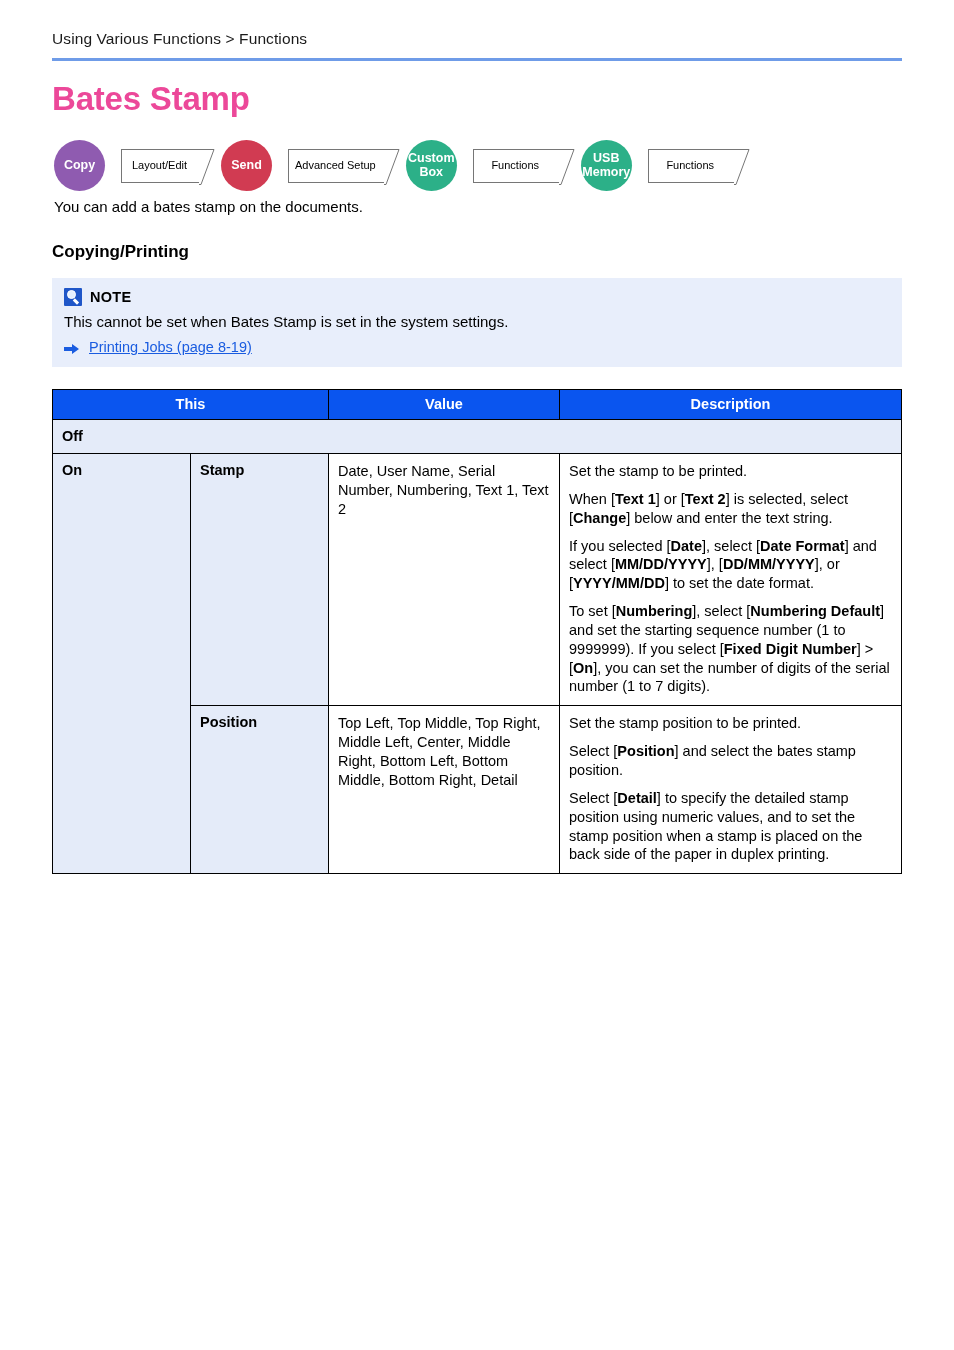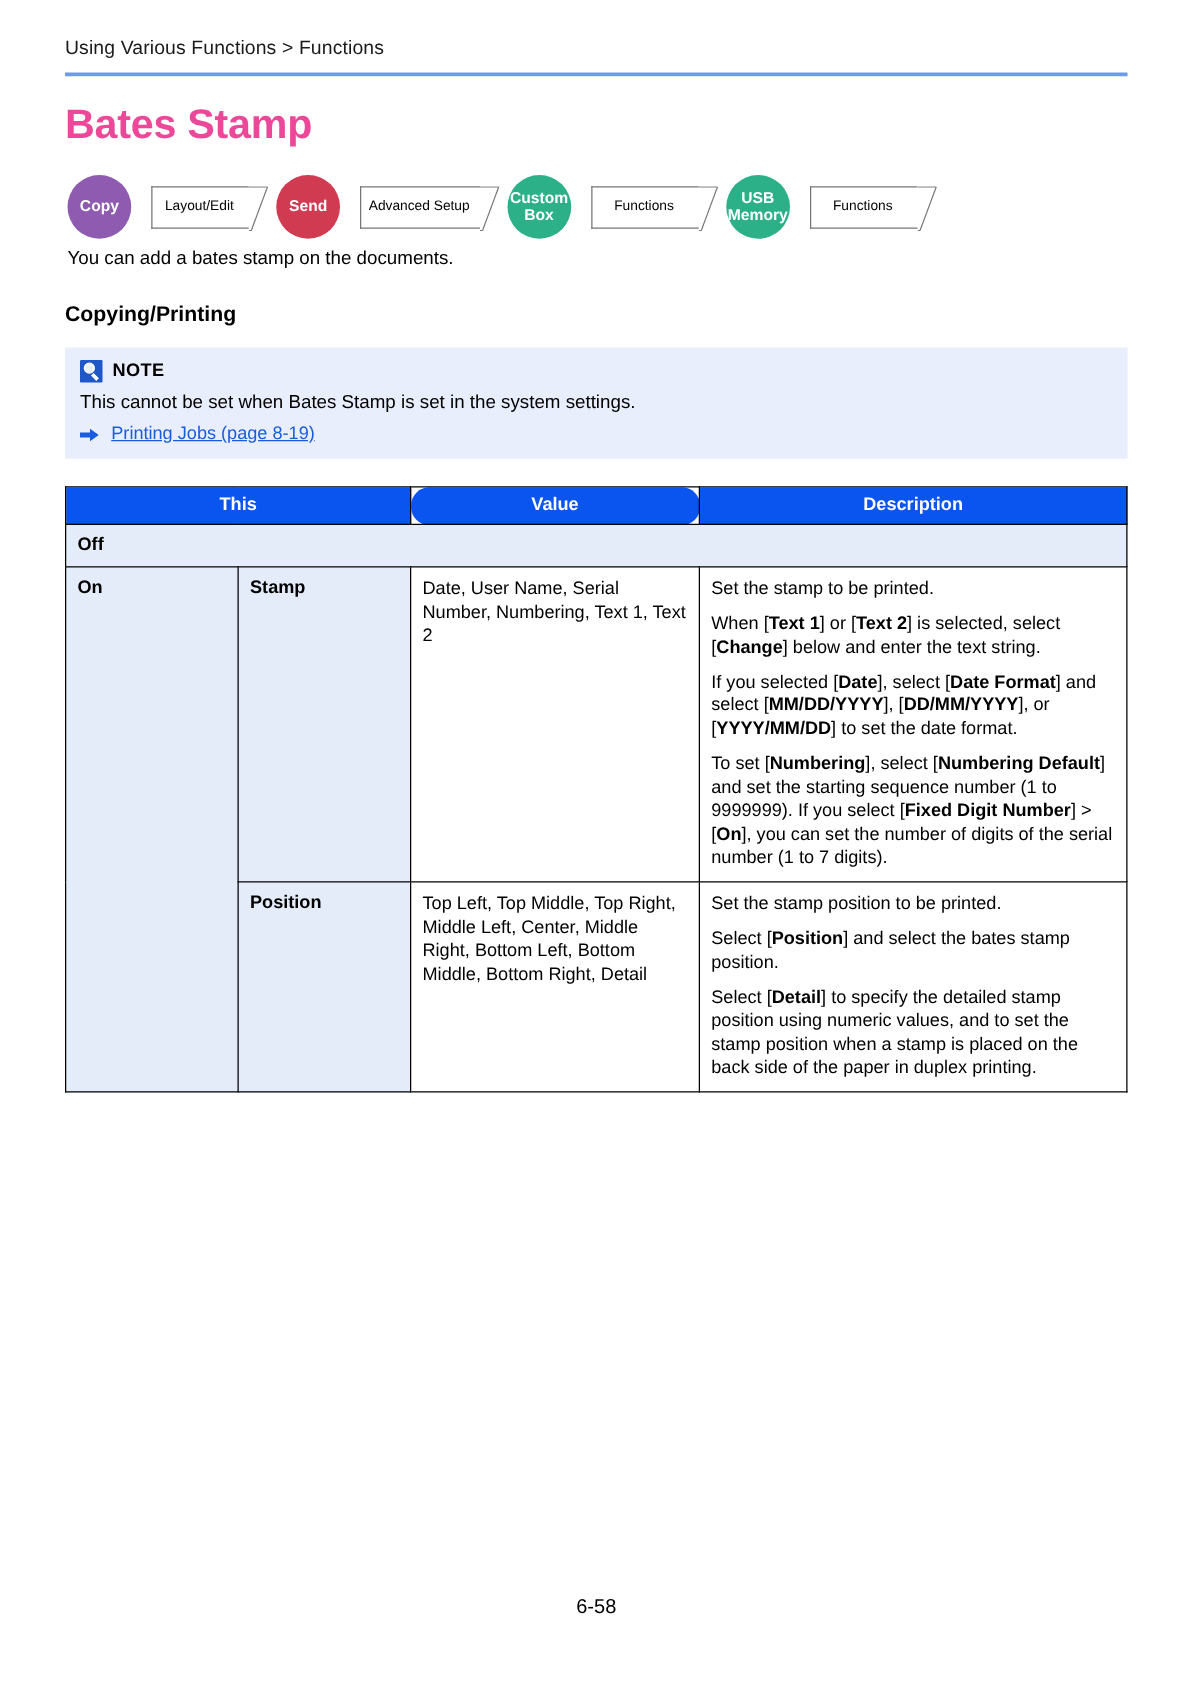--- a/index.html
+++ b/index.html
@@ -216,21 +216,21 @@
   .spec-table thead th {
     background: #0a55ef;
     color: #ffffff;
     font-weight: bold;
     text-align: center;
     font-size: 14.5px;
     padding: 6px 4px 7px 4px;
     height: 29px;
   }
   .col-item   { width: 276px; }
-  .col-value  { width: 231px; border-radius: 14px; }
+  .col-value  { width: 231px; }
   .col-desc   { width: 342px; }
 
   td.cell-shade { background: #e4ebf9; }
   td.cell-white { background: #ffffff; }
   td.bold { font-weight: bold; }
 
   .desc-p {
     margin: 0 0 9px 0;
     line-height: 1.30;
   }
@@ -397,17 +397,14 @@
         <td class="cell-white">
           <p class="desc-p">Set the stamp position to be printed.</p>
           <p class="desc-p">Select [<b>Position</b>] and select the bates stamp position.</p>
           <p class="desc-p">Select [<b>Detail</b>] to specify the detailed stamp position using numeric values, and to set the stamp position when a stamp is placed on the back side of the paper in duplex printing.</p>
         </td>
       </tr>
 
     </tbody>
   </table>
 
-  <div class="footer">
-    <span>6-58</span>
-  </div>
 
 </div>
 
 </body></html>

